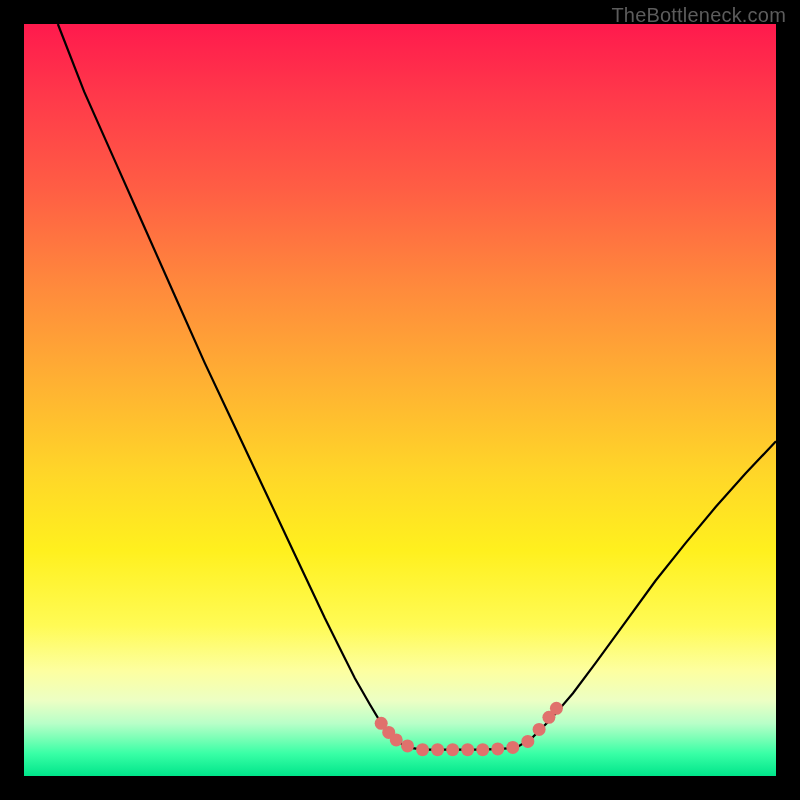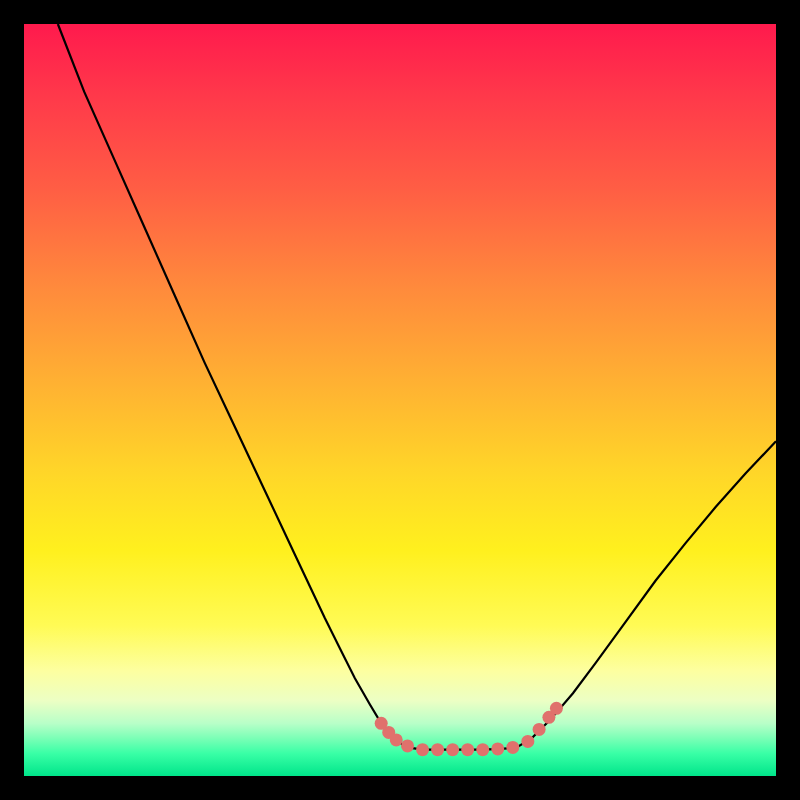--- a/index.html
+++ b/index.html
@@ -79,13 +79,14 @@
           <circle cx="458.72" cy="725.68" r="6.5" fill="#e0716c"></circle>
           <circle cx="473.76" cy="724.93" r="6.5" fill="#e0716c"></circle>
           <circle cx="488.80" cy="723.42" r="6.5" fill="#e0716c"></circle>
           <circle cx="503.84" cy="717.41" r="6.5" fill="#e0716c"></circle>
           <circle cx="515.12" cy="705.38" r="6.5" fill="#e0716c"></circle>
           <circle cx="524.90" cy="693.34" r="6.5" fill="#e0716c"></circle>
           <circle cx="532.42" cy="684.32" r="6.5" fill="#e0716c"></circle>
         </g>
     </svg>
   </div>
+  <div class="attrib">TheBottleneck.com</div>
 </div>
 
 </body></html>

